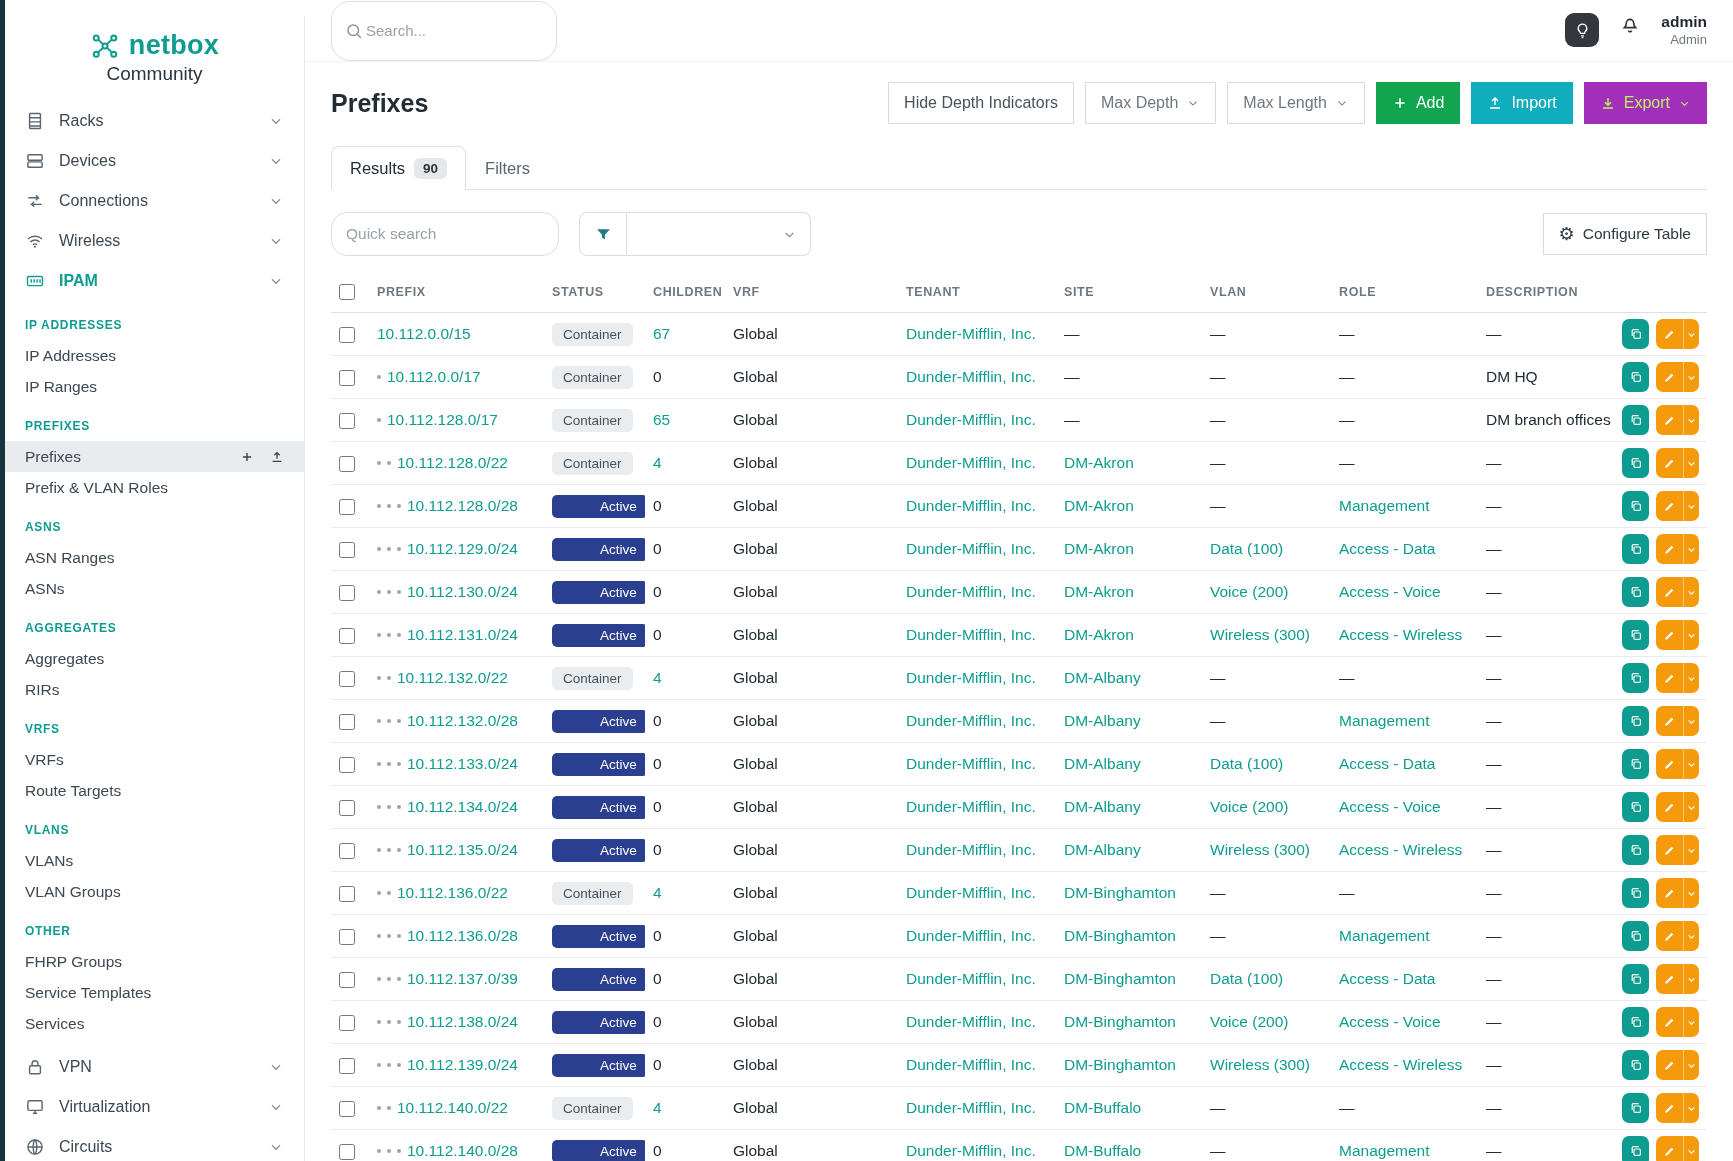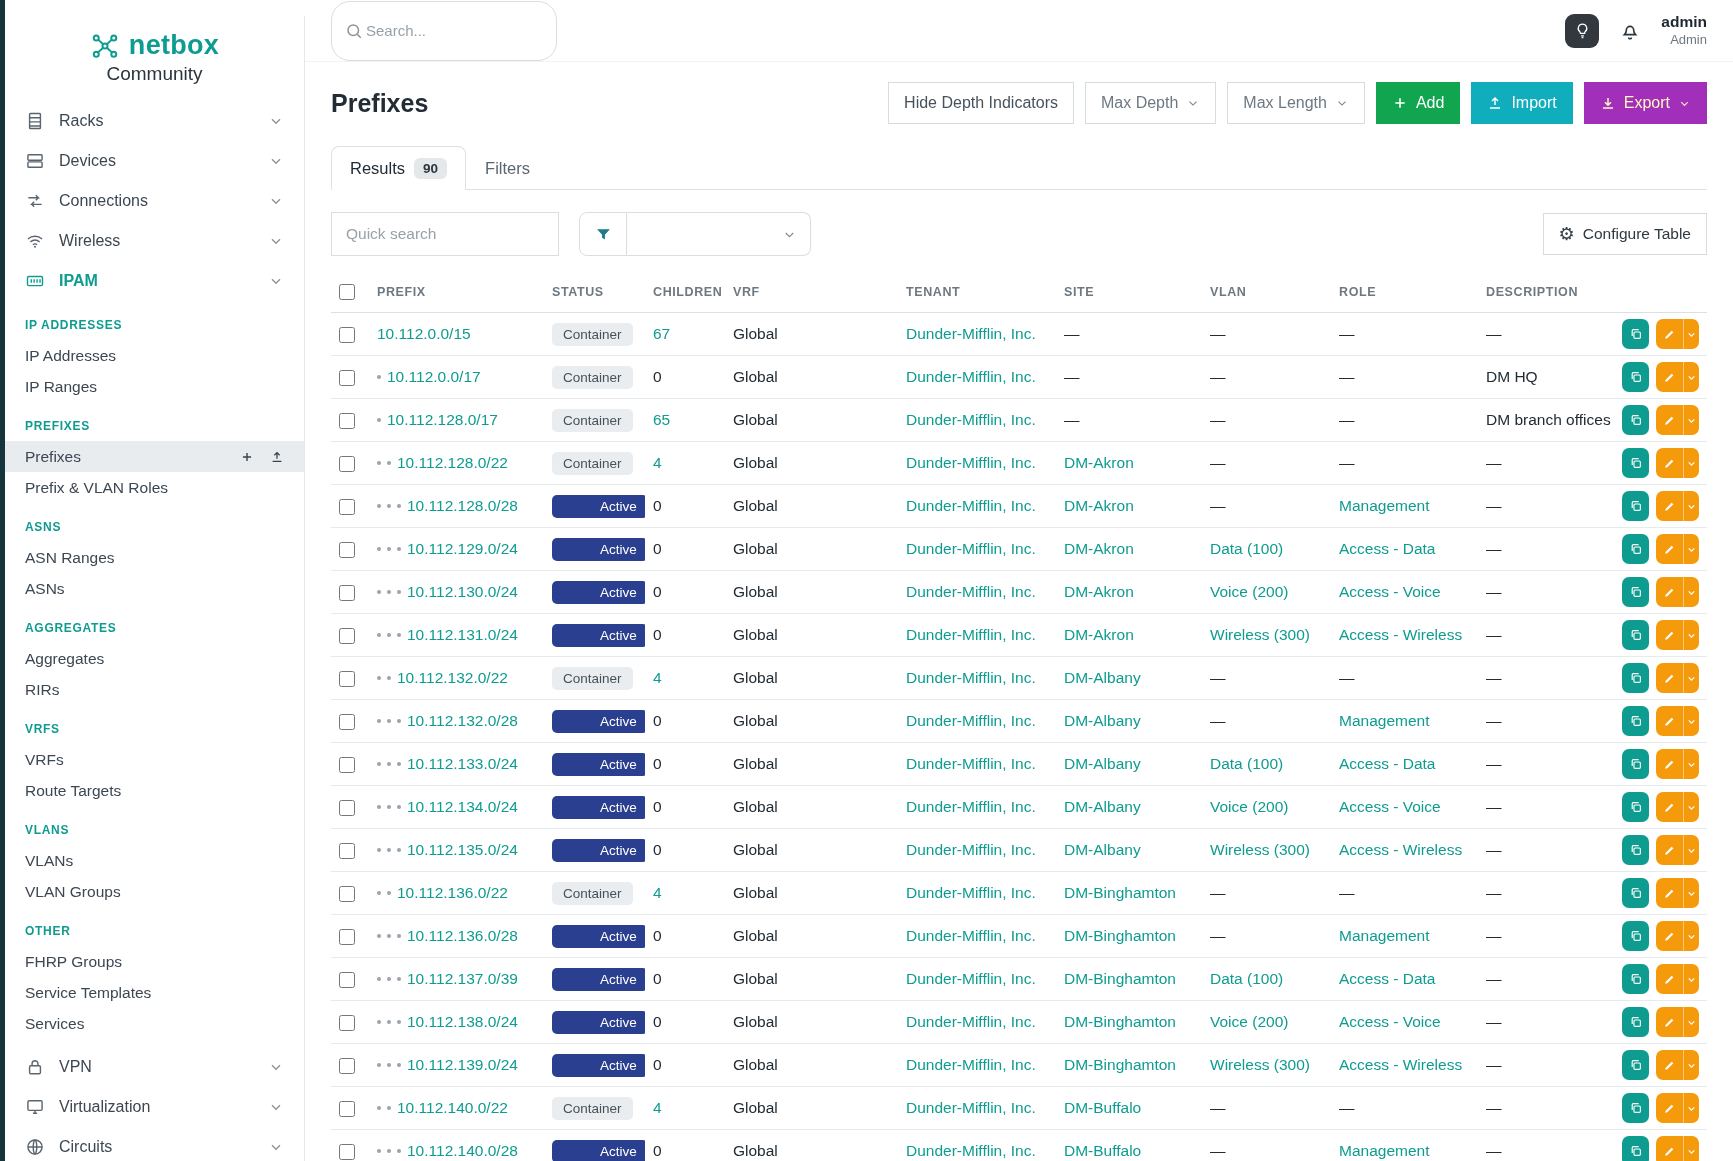--- a/index.html
+++ b/index.html
@@ -27,48 +27,48 @@
   .section-item.active{background:#e9ecef;font-weight:500;}
   .mini-btns{margin-left:auto;display:flex;gap:16px;color:#39434c;align-items:center;}
   .mini-btn{display:flex;cursor:pointer;}
 
   
   .main{flex:1;display:flex;flex-direction:column;min-width:0;}
   .topbar{height:62px;flex:none;display:flex;align-items:center;justify-content:space-between;padding:0 26px;border-bottom:1px solid #f0f2f4;}
   .search-box{width:226px;height:60px;border:1px solid #d9dee2;border-radius:19px;display:flex;align-items:center;gap:1px;padding:0 13px;color:#8b949c;background:#fff;}
   .search-box input{border:none;outline:none;flex:1;width:100%;font-size:15px;color:#2b353d;font-family:inherit;background:transparent;}
   .search-box input::placeholder{color:#98a1a8;}
-  .topbar-right{display:flex;align-items:center;gap:20px;}
+  .topbar-right{display:flex;align-items:flex-start;gap:20px;}
   .bulb-btn{width:34px;height:34px;border-radius:9px;background:#32383e;color:#fff;display:flex;align-items:center;justify-content:center;cursor:pointer;}
   .bell-btn{color:#2b353d;display:flex;cursor:pointer;}
   .user-block{text-align:right;line-height:1.2;cursor:pointer;}
   .user-name{font-size:15.5px;font-weight:700;color:#1f2831;}
   .user-role{font-size:13px;color:#6e7881;}
 
   .content{padding:6px 26px 0;flex:1;overflow:hidden;}
   .page-head{display:flex;align-items:center;justify-content:space-between;margin-top:14px;}
   .page-title{font-size:25px;font-weight:600;color:#222c34;margin:0;}
   .head-controls{display:flex;align-items:center;gap:11px;}
   .btn{height:42px;border-radius:0;padding:0 15px;font-size:16px;display:inline-flex;align-items:center;gap:8px;border:1px solid transparent;cursor:pointer;background:#fff;font-family:inherit;white-space:nowrap;}
   .btn-outline{border-color:#d6dbdf;color:#47525b;}
   .btn-muted{border-color:#d6dbdf;color:#6e7881;}
   .btn-green{background:var(--green);color:#fff;}
   .btn-cyan{background:var(--cyan);color:#fff;text-align:center;}
-  .btn-purple{background:var(--purple);color:#fef9c3;}
+  .btn-purple{background:var(--purple);color:#bef264;}
   .caret{display:flex;opacity:.9;}
 
   .tabs{display:flex;border-bottom:1px solid #dde2e6;margin-top:22px;}
   .tab{padding:11px 18px;font-size:16.5px;color:#5a656e;display:flex;align-items:center;gap:9px;border:1px solid transparent;border-bottom:none;border-radius:8px 8px 0 0;margin-bottom:-1px;cursor:pointer;position:relative;}
   .tab.active{border-color:#dde2e6;background:#fff;color:#222c34;}
   .tab.active::after{content:"";position:absolute;left:0;right:0;bottom:-1px;height:2px;background:#fff;}
   .count-badge{background:#e4e8eb;color:#2b353d;font-size:13.5px;font-weight:700;padding:3px 9px;border-radius:6px;}
 
   .filter-row{display:flex;justify-content:space-between;align-items:center;margin-top:22px;}
   .filter-left{display:flex;align-items:center;gap:20px;}
-  .quick-search{width:228px;height:44px;border:1px solid #d9dee2;border-radius:0;padding:0 14px;font-size:15.5px;color:#be185d;outline:none;font-family:inherit;}
+  .quick-search{width:228px;height:44px;border:1px solid #d9dee2;border-radius:16px;padding:0 14px;font-size:15.5px;color:#be185d;outline:none;font-family:inherit;}
   .quick-search::placeholder{color:#98a1a8;}
   .input-group{display:flex;}
   .ig-funnel{width:48px;height:44px;border:1px solid #d9dee2;border-radius:8px 0 0 8px;display:flex;align-items:center;justify-content:center;color:#1d7a87;background:#fff;cursor:pointer;}
   .ig-select{width:184px;height:44px;border:1px solid #d9dee2;border-left:none;border-radius:0 8px 8px 0;display:flex;align-items:center;justify-content:flex-end;padding:0 13px;color:#7a848c;cursor:pointer;background:#fff;}
   .gear-glyph{font-size:18px;line-height:1;color:#343f48;}
   .configure-label{font-weight:500;color:#2f3941;font-size:15.5px;}
 
   .table-wrap{margin-top:16px;}
   table{width:100%;border-collapse:collapse;table-layout:fixed;}
   thead th{font-size:12.5px;color:#6e7881;font-weight:700;letter-spacing:.6px;text-align:left;padding:12px 8px;border-bottom:1px solid #dbe0e4;white-space:nowrap;overflow:hidden;}

